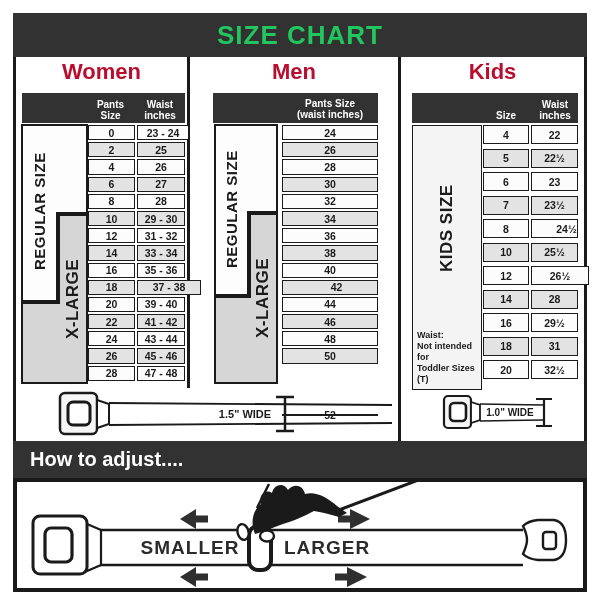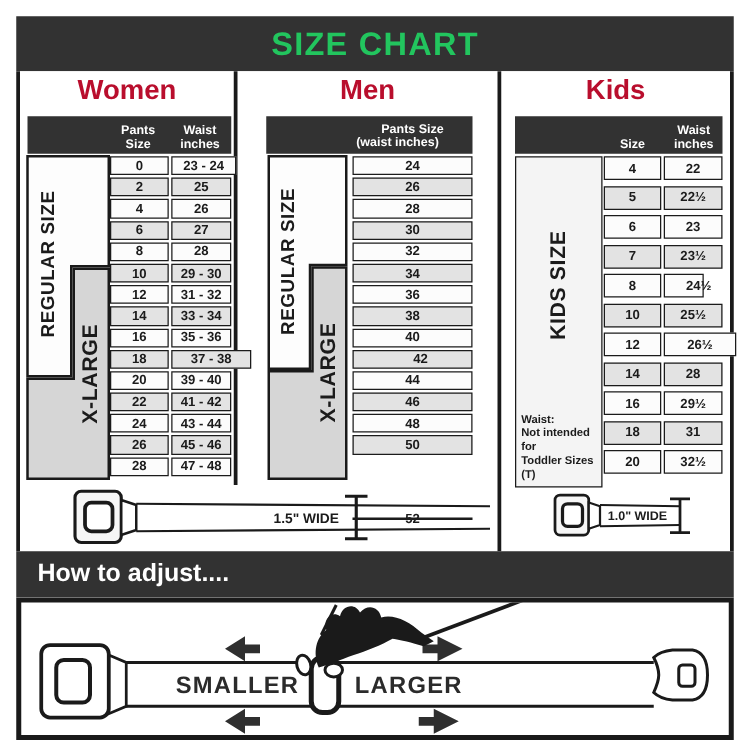--- a/index.html
+++ b/index.html
@@ -152,21 +152,21 @@
             <div class="cell" style="width:47px;">28</div>
             <div class="cell" style="width:48px;">47 - 48</div>
           </div>
         </div>
     </section>
 
     <section class="panel" style="left:177px;width:208px;">
       <h2 class="panel-title">Men</h2>
       <div class="thead" style="left:23px;width:165px;">
         <div class="hcol" style="left:69px;width:96px;bottom:14px;">Pants Size</div>
-        <div class="hcol" style="left:57px;width:96px;bottom:3px;">(waist inches)</div>
+        <div class="hcol" style="left:69px;width:96px;bottom:3px;">(waist inches)</div>
       </div>
       <svg class="label-svg" width="208" height="330" viewBox="0 0 208 330">
         <polygon points="25,68 87,68 87,155 58,155 58,238 25,238" fill="#fdfdfd" stroke="#1a1a1a" stroke-width="2"></polygon>
         <polygon points="60,157 87,157 87,326 25,326 25,240 60,240" fill="#d6d6d6" stroke="#1a1a1a" stroke-width="2"></polygon>
       </svg>
       <div class="vlabel" style="left:25px;top:70px;width:32px;height:164px;font-size:15px;">REGULAR SIZE</div>
       <div class="vlabel" style="left:59px;top:159px;width:28px;height:165px;font-size:17px;">X-LARGE</div>
       <div class="rows" style="left:92px;">
 
           <div class="row">
@@ -262,21 +262,21 @@
             <div class="cell" style="width:47px;">23</div>
           </div>
 
           <div class="row alt">
             <div class="cell" style="width:46px;">7</div>
             <div class="cell" style="width:47px;text-align:center;">23½</div>
           </div>
 
           <div class="row">
             <div class="cell" style="width:46px;">8</div>
-            <div class="cell" style="width:32px;padding-left:24px;">24½</div>
+            <div class="cell" style="width:47px;padding-left:24px;">24½</div>
           </div>
 
           <div class="row alt">
             <div class="cell" style="width:46px;">10</div>
             <div class="cell" style="width:47px;">25½</div>
           </div>
 
           <div class="row">
             <div class="cell" style="width:46px;">12</div>
             <div class="cell" style="width:58px;">26½</div>

